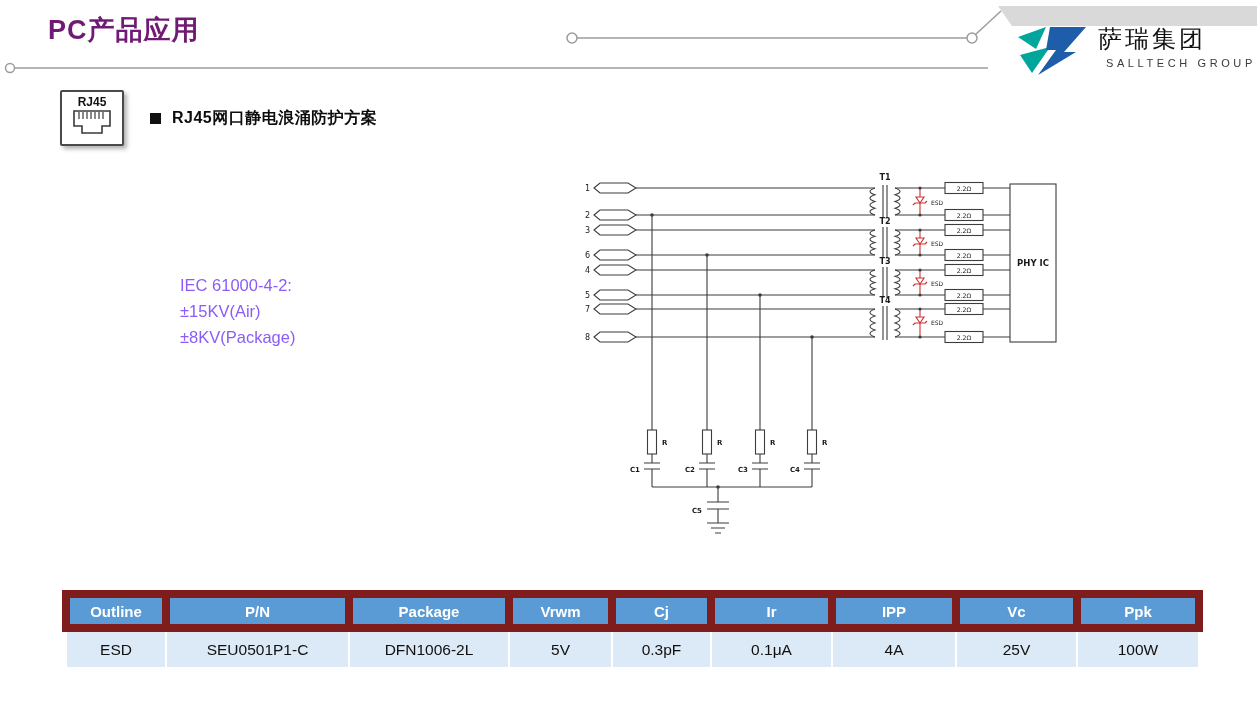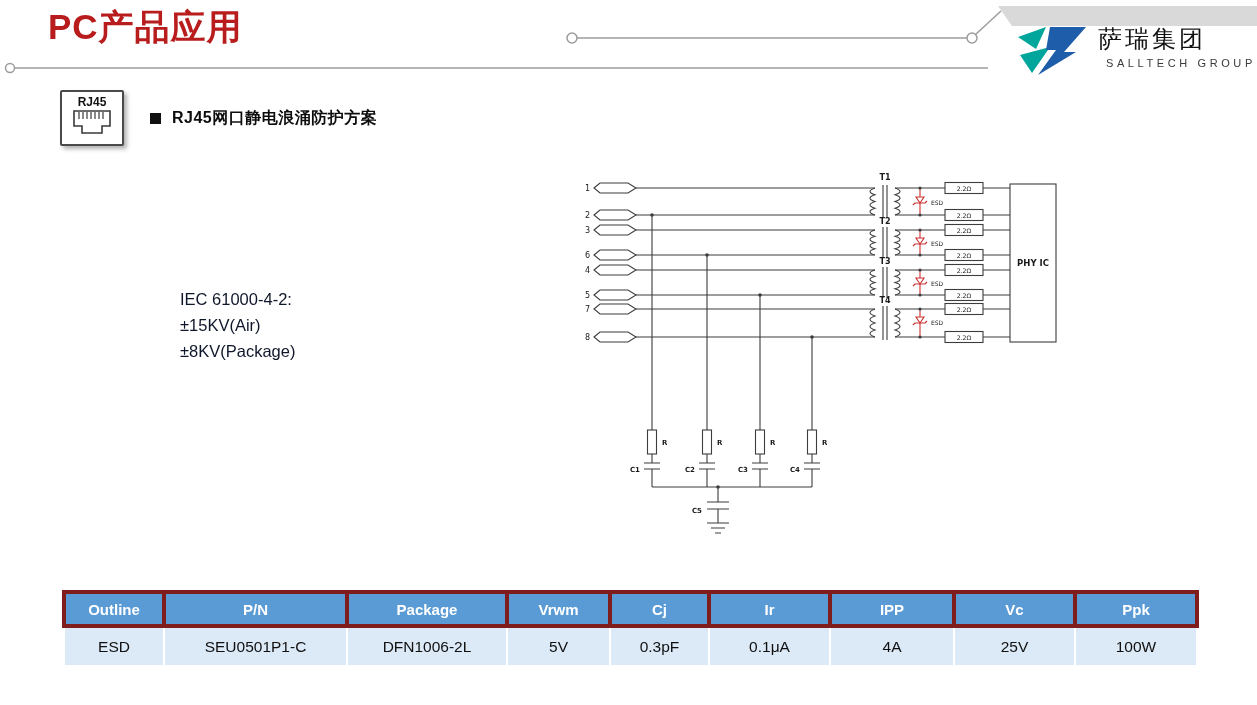--- a/index.html
+++ b/index.html
@@ -3,22 +3,22 @@
 <meta charset="utf-8">
 <style>
   * { box-sizing: border-box; }
   body { margin: 0; background: #e8e8e8; }
   .page {
     position: relative; width: 1257px; height: 705px; margin: 0 auto;
     background: #ffffff; font-family: "Liberation Sans", sans-serif; overflow: hidden;
   }
   
   .page-title {
-    position: absolute; left: 48px; top: 4px;
-    font-size: 35px; font-weight: bold; color: #b91c1c; letter-spacing: 1px;
+    position: absolute; left: 48px; top: 12px;
+    font-size: 27px; font-weight: bold; color: #701a75; letter-spacing: 1px;
   }
   .decor-svg { position: absolute; left: 0; top: 0; width: 1257px; height: 90px; }
   .logo {
     position: absolute; left: 1016px; top: 24px; display: flex; align-items: flex-start; gap: 10px;
   }
   .logo-text-col { display: flex; flex-direction: column; }
   .logo-name { font-size: 24px; font-weight: normal; color: #121212; letter-spacing: 3px; line-height: 30px; }
   .logo-sub { font-size: 11px; color: #3a3a3a; letter-spacing: 3.6px; margin-top: 3px; margin-left: 8px; }
   
   .rj45-box {
@@ -29,38 +29,38 @@
   }
   .rj45-box-label { font-size: 12px; font-weight: bold; color: #111; }
   .section-heading {
     position: absolute; left: 150px; top: 108px;
     display: flex; align-items: center; gap: 11px;
   }
   .bullet-square { width: 11px; height: 11px; background: #111; flex: 0 0 auto; }
   .heading-text { font-size: 16px; font-weight: bold; color: #0d0d0d; letter-spacing: 0.5px; }
   
   .spec-block {
-    position: absolute; left: 180px; top: 286px;
-    font-size: 16.5px; color: #0f172a; line-height: 26px;
+    position: absolute; left: 180px; top: 272px;
+    font-size: 16.5px; color: #8b5cf6; line-height: 26px;
   }
   
   .circuit { position: absolute; left: 580px; top: 160px; width: 490px; height: 400px; }
   .circuit text { font-family: "DejaVu Sans", sans-serif; fill: #1a1a1a; }
   .wire { stroke: #3d3d3d; stroke-width: 1.1; fill: none; }
   .compbox { stroke: #3d3d3d; stroke-width: 1.1; fill: #ffffff; }
   .esd { stroke: #cc3333; stroke-width: 1.1; fill: none; }
   .dot { fill: #3d3d3d; }
   
   .spec-table {
     position: absolute; left: 62px; top: 590px; width: 1133px;
     border-collapse: collapse; text-align: center; table-layout: fixed;
   }
   .spec-table th {
     background: #5b9bd5; color: #ffffff; font-size: 15px; font-weight: bold;
-    height: 34px; border: 4px solid #7f1d1d; padding: 0;
+    height: 34px; border: 8px solid #7f1d1d; padding: 0;
   }
   .spec-table td {
     background: #dce9f6; color: #101010; font-size: 15.5px;
     height: 40px; border: 2px solid #ffffff; padding: 0;
   }
 </style>
 </head>
 <body>
 
 <div class="page">

